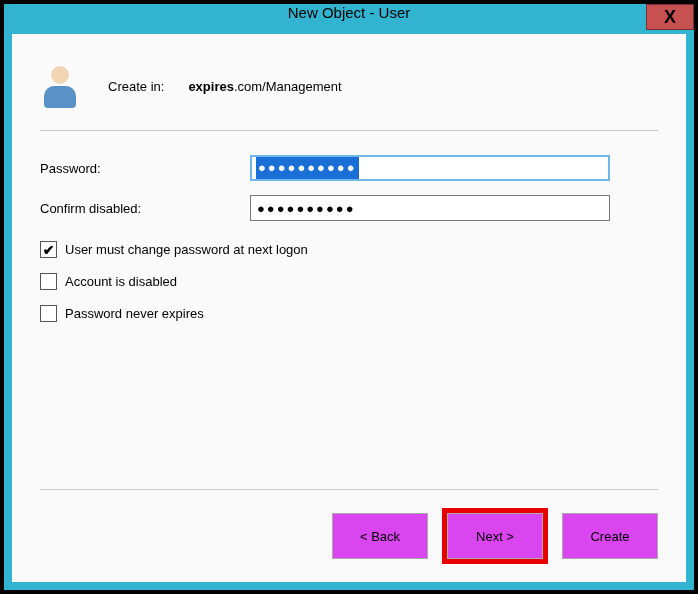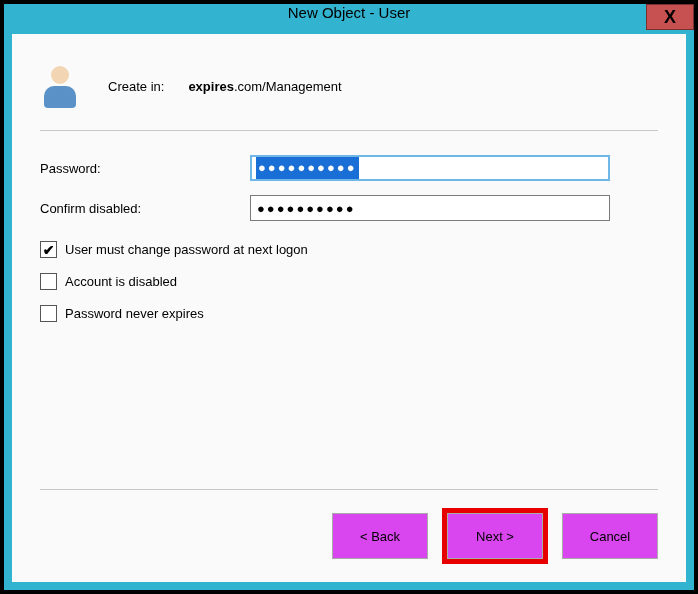--- a/index.html
+++ b/index.html
@@ -239,17 +239,17 @@
       </label>
     </div>
 
     <div class="spacer"></div>
 
     <div class="footer">
       <button class="btn">&lt; Back</button>
       <span class="highlight-box">
         <button class="btn">Next &gt;</button>
       </span>
-      <button class="btn">Cancel</button>
+      <button class="btn">Create</button>
     </div>
 
   </div>
 </div>
 
 </body></html>

